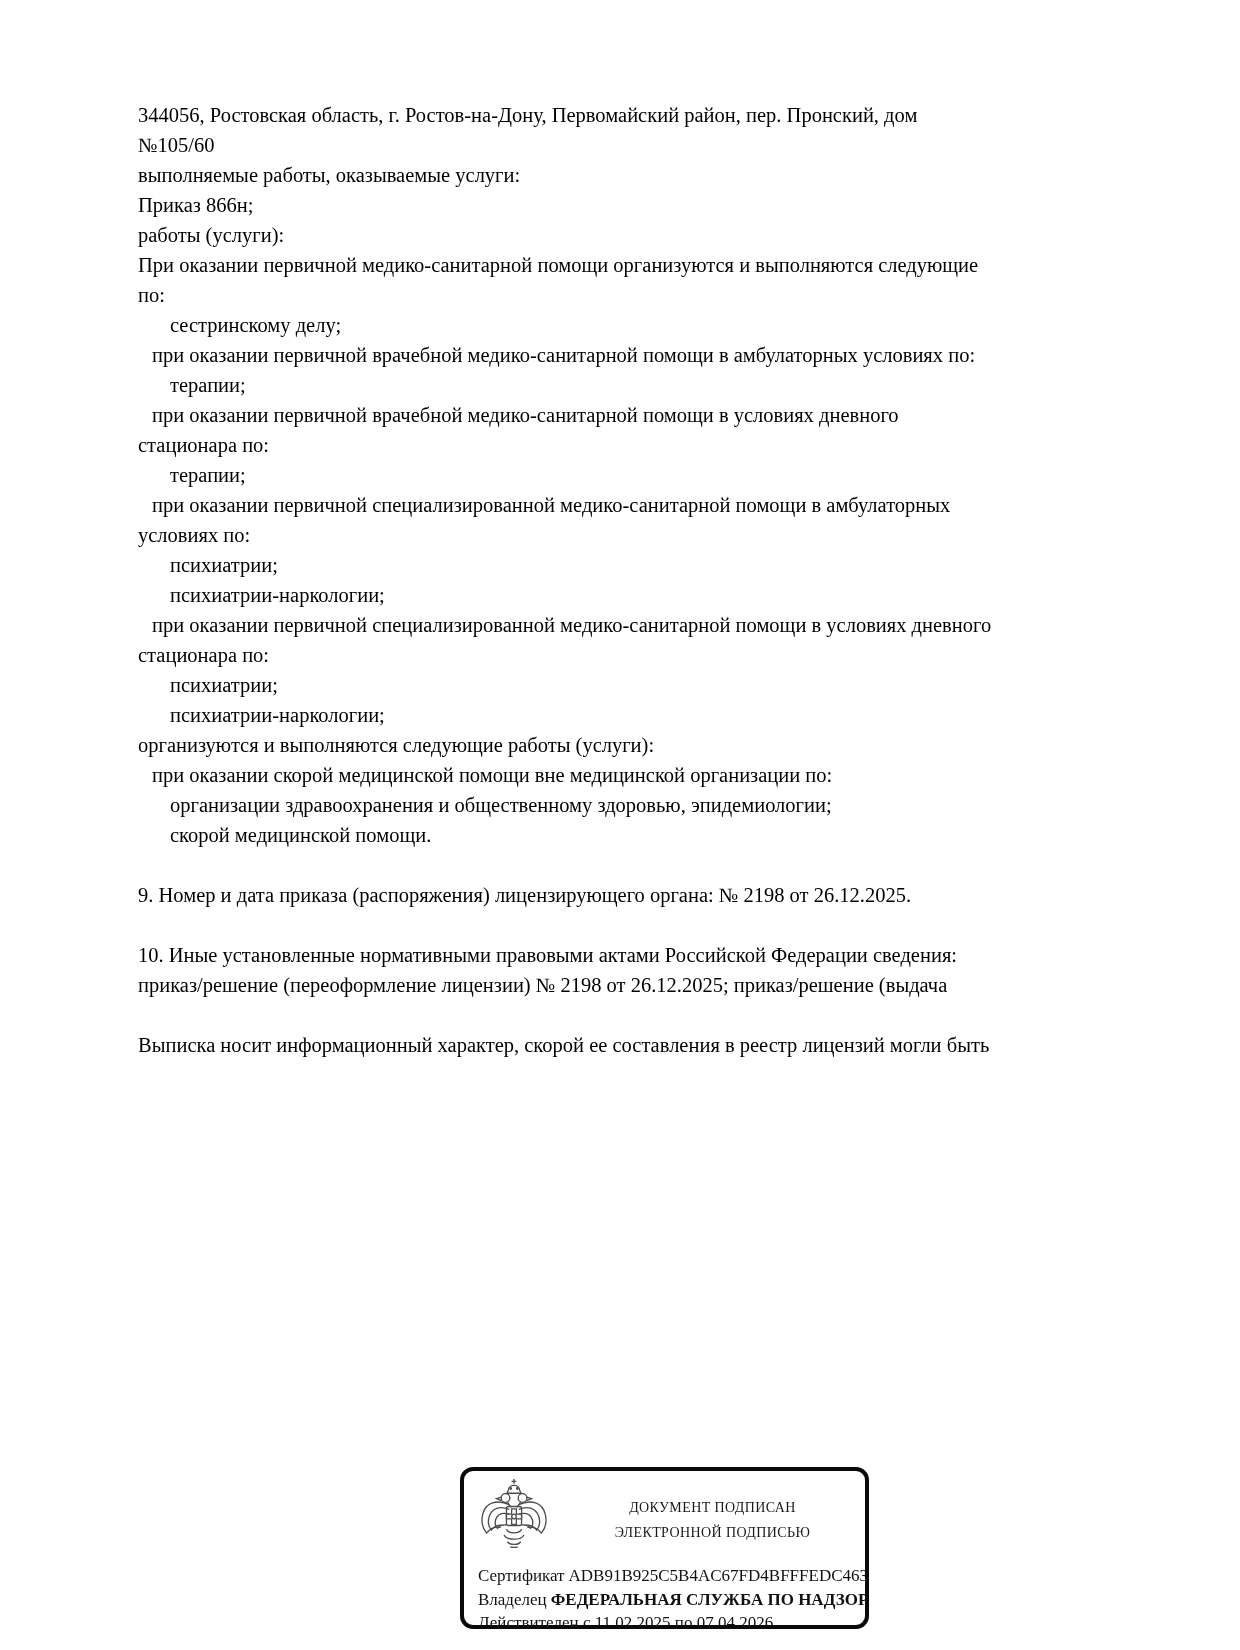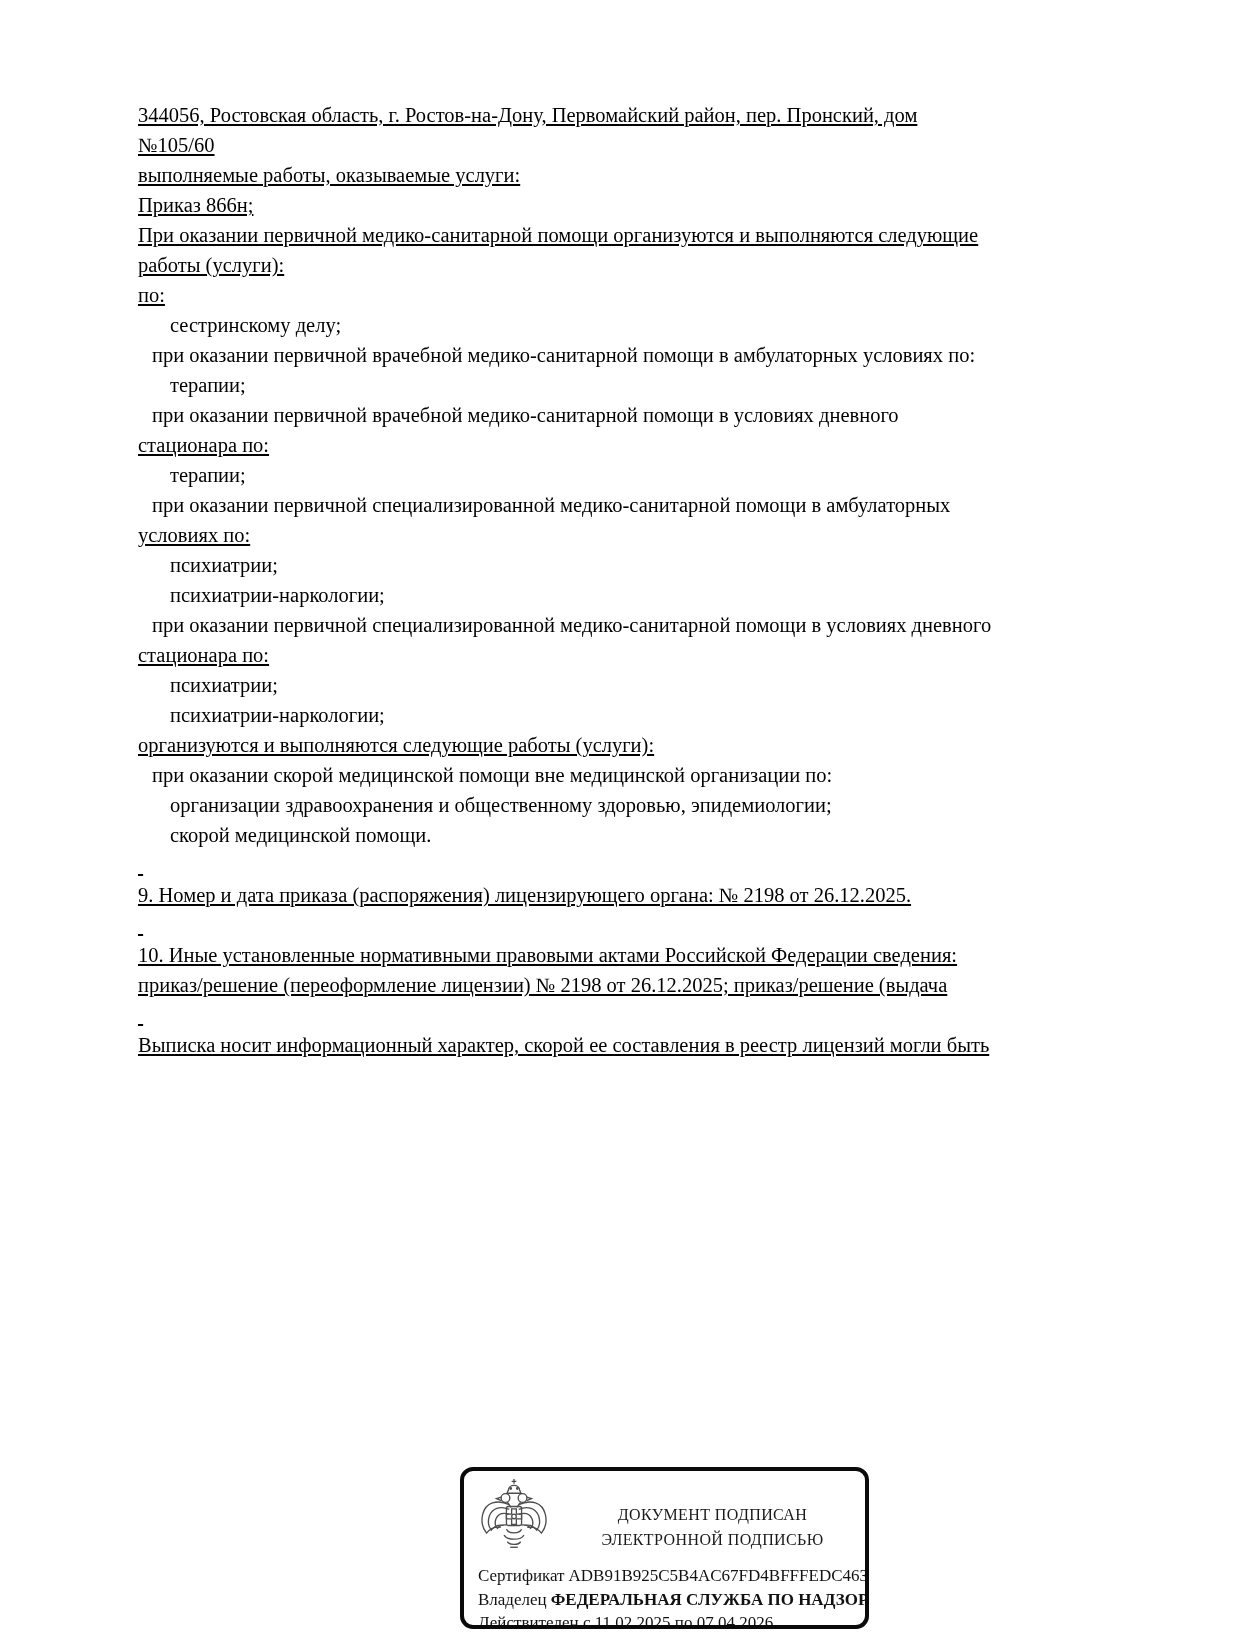--- a/index.html
+++ b/index.html
@@ -21,21 +21,21 @@
   .doc-text {
     position: absolute;
     top: 100px;
     left: 138px;
     width: 1060px;
     font-size: 20.5px;
     line-height: 30px;
     color: #000;
   }
   .doc-text .line { white-space: nowrap; }
-  .doc-text .ind0 { padding-left: 0; text-decoration: underline; }
+  .doc-text .ind0 { padding-left: 0; }
   .doc-text .ind1 { padding-left: 14px; }
   .doc-text .ind2 { padding-left: 32px; }
 
   .stamp {
     position: absolute;
     left: 460px;
     top: 1467px;
     width: 409px;
     height: 162px;
     box-sizing: border-box;
@@ -49,22 +49,22 @@
     display: flex;
     align-items: flex-start;
   }
   .stamp-emblem {
     flex: 0 0 82px;
     padding-top: 2px;
   }
   .stamp-title {
     flex: 1 1 auto;
     text-align: center;
-    margin-top: 26px;
-    font-size: 16px;
+    margin-top: 19px;
+    font-size: 14px;
     line-height: 25px;
     letter-spacing: 0.4px;
     color: #1a1a1a;
     white-space: nowrap;
   }
   .stamp-fields {
     margin-top: 6px;
     font-size: 17px;
     line-height: 23.5px;
     white-space: nowrap;
@@ -77,22 +77,22 @@
 <body>
 
 <div class="page">
 
   <div class="doc-text">
 
   <div class="line ind0">344056, Ростовская область, г. Ростов-на-Дону, Первомайский район, пер. Пронский, дом</div>
       <div class="line ind0">№105/60</div>
       <div class="line ind0">выполняемые работы, оказываемые услуги:</div>
       <div class="line ind0">Приказ 866н;</div>
+      <div class="line ind0">работы (услуги):</div>
       <div class="line ind0">При оказании первичной медико-санитарной помощи организуются и выполняются следующие</div>
-      <div class="line ind0">работы (услуги):</div>
       <div class="line ind0">по:</div>
       <div class="line ind2">сестринскому делу;</div>
       <div class="line ind1">при оказании первичной врачебной медико-санитарной помощи в амбулаторных условиях по:</div>
       <div class="line ind2">терапии;</div>
       <div class="line ind1">при оказании первичной врачебной медико-санитарной помощи в условиях дневного</div>
       <div class="line ind0">стационара по:</div>
       <div class="line ind2">терапии;</div>
       <div class="line ind1">при оказании первичной специализированной медико-санитарной помощи в амбулаторных</div>
       <div class="line ind0">условиях по:</div>
       <div class="line ind2">психиатрии;</div>

